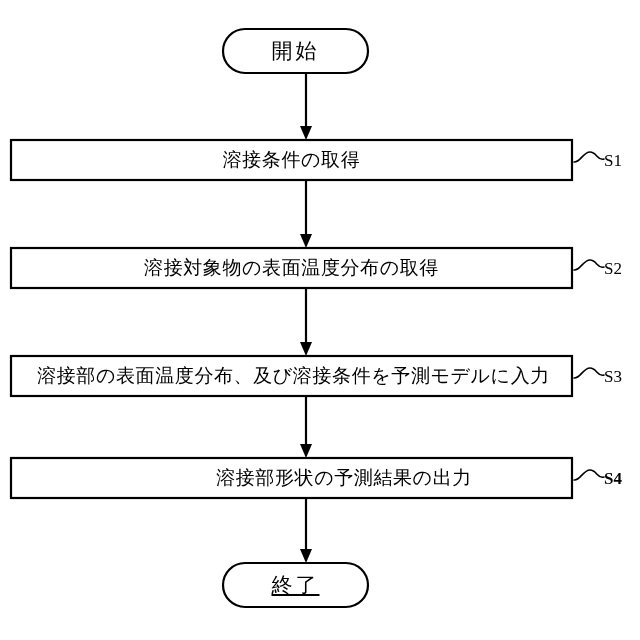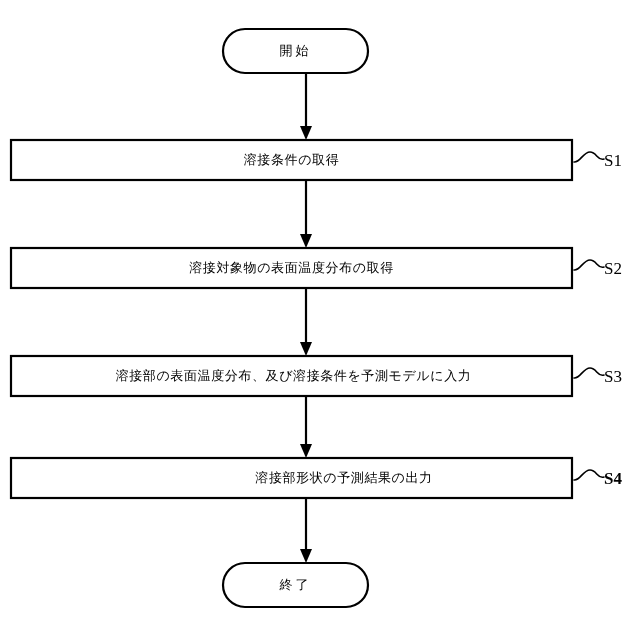--- a/index.html
+++ b/index.html
@@ -46,29 +46,29 @@
     stroke-width: 1.6;
     fill: none;
     stroke-linecap: round;
   }
   .node-text {
     position: absolute;
     display: flex;
     align-items: center;
     justify-content: center;
     font-family: "DejaVu Sans", "Liberation Sans", sans-serif;
-    font-size: 13px;
+    font-size: 19px;
     color: #000000;
     letter-spacing: 0.6px;
     white-space: nowrap;
     text-align: center;
     user-select: none;
   }
   .terminal-text {
-    font-size: 13px;
+    font-size: 21px;
     letter-spacing: 3px;
   }
   .step-label {
     position: absolute;
     font-family: "Liberation Serif", "DejaVu Serif", serif;
     font-size: 17px;
     color: #000000;
     white-space: nowrap;
     user-select: none;
   }
@@ -117,20 +117,20 @@
   <div class="node-text terminal-text" style="left:223px; top:29px; width:145px; height:44px;">開始</div>
 
   <div class="node-text" style="left:11px; top:140px; width:561px; height:40px;">溶接条件の取得</div>
 
   <div class="node-text" style="left:11px; top:248px; width:561px; height:40px;text-align:right;">溶接対象物の表面温度分布の取得</div>
 
   <div class="node-text" style="left:11px; top:356px; width:565px; height:40px;">溶接部の表面温度分布、及び溶接条件を予測モデルに入力</div>
 
   <div class="node-text" style="left:11px; top:458px; width:604px; height:40px;padding-left:31px;">溶接部形状の予測結果の出力</div>
 
-  <div class="node-text terminal-text" style="left:223px; top:563px; width:145px; height:44px;">終了</div>
+  <div class="node-text terminal-text" style="left:223px; top:563px; width:145px; height:44px;text-decoration:underline;">終了</div>
 
   <div class="step-label" style="left:604px; top:151px;">S1</div>
   <div class="step-label" style="left:604px; top:259px;text-align:center;">S2</div>
   <div class="step-label" style="left:604px; top:367px;text-align:right;">S3</div>
   <div class="step-label" style="left:604px; top:469px;font-weight:bold;">S4</div>
 
 </div>
 
 </body></html>

